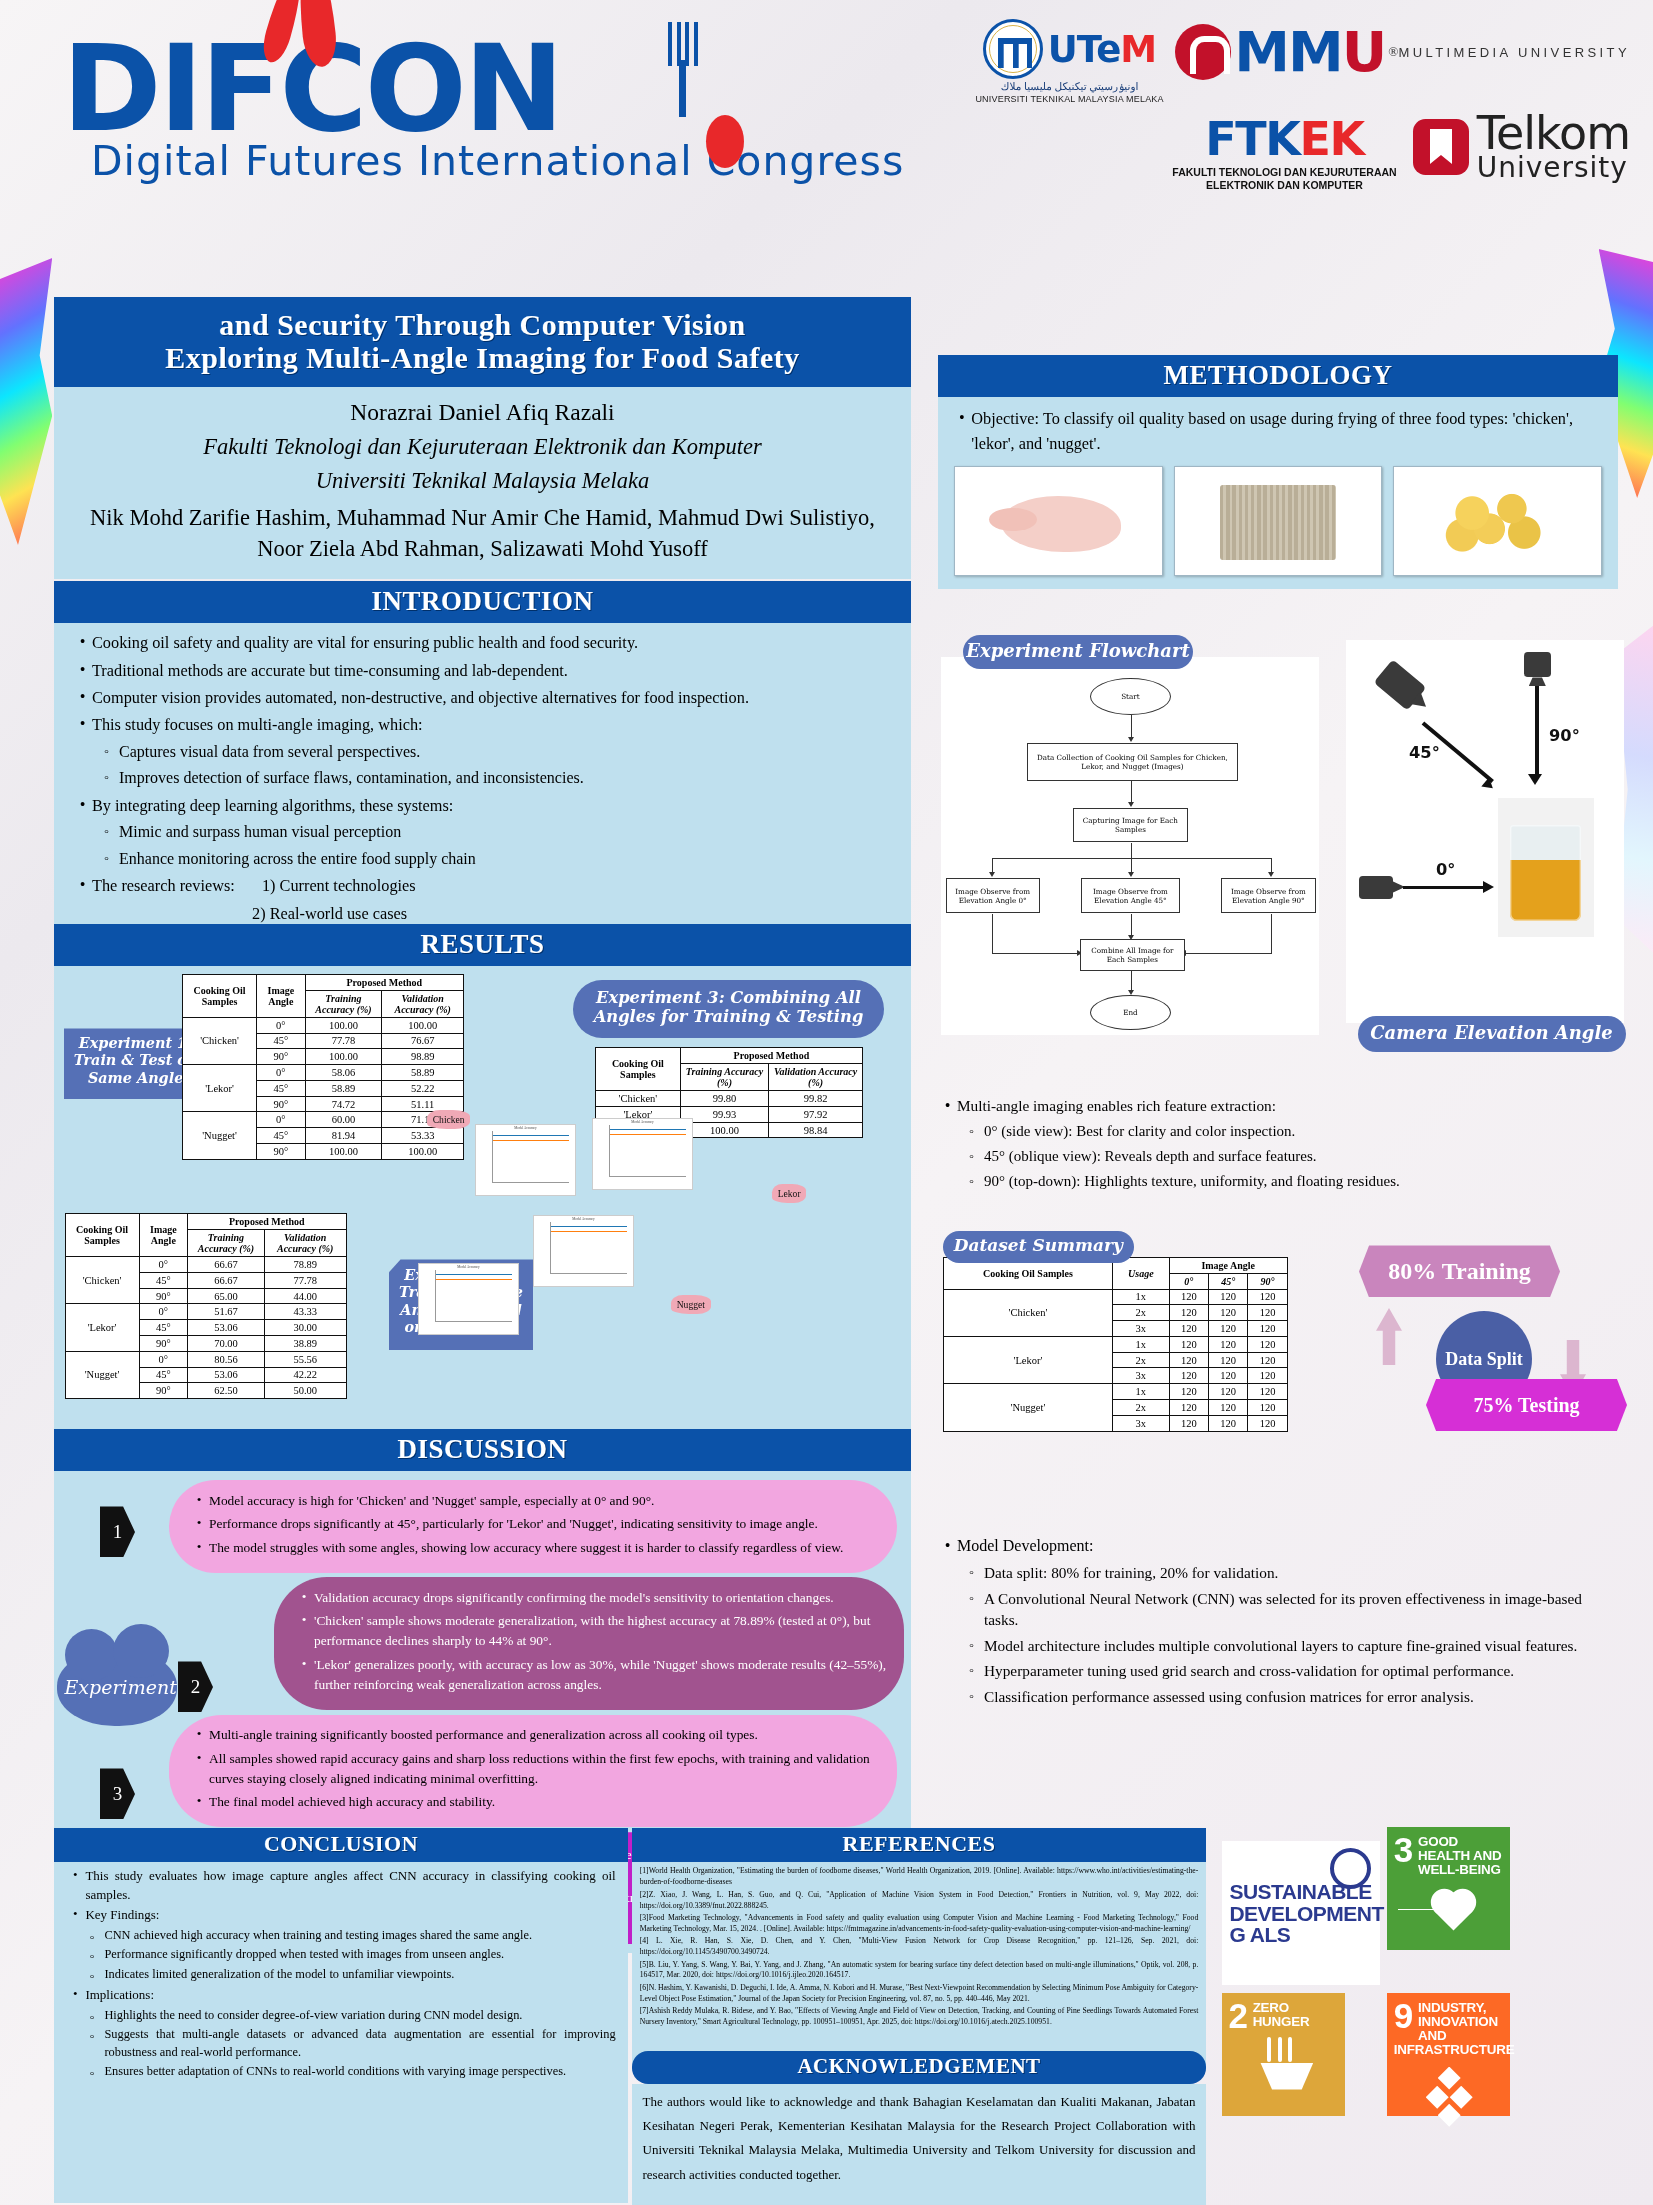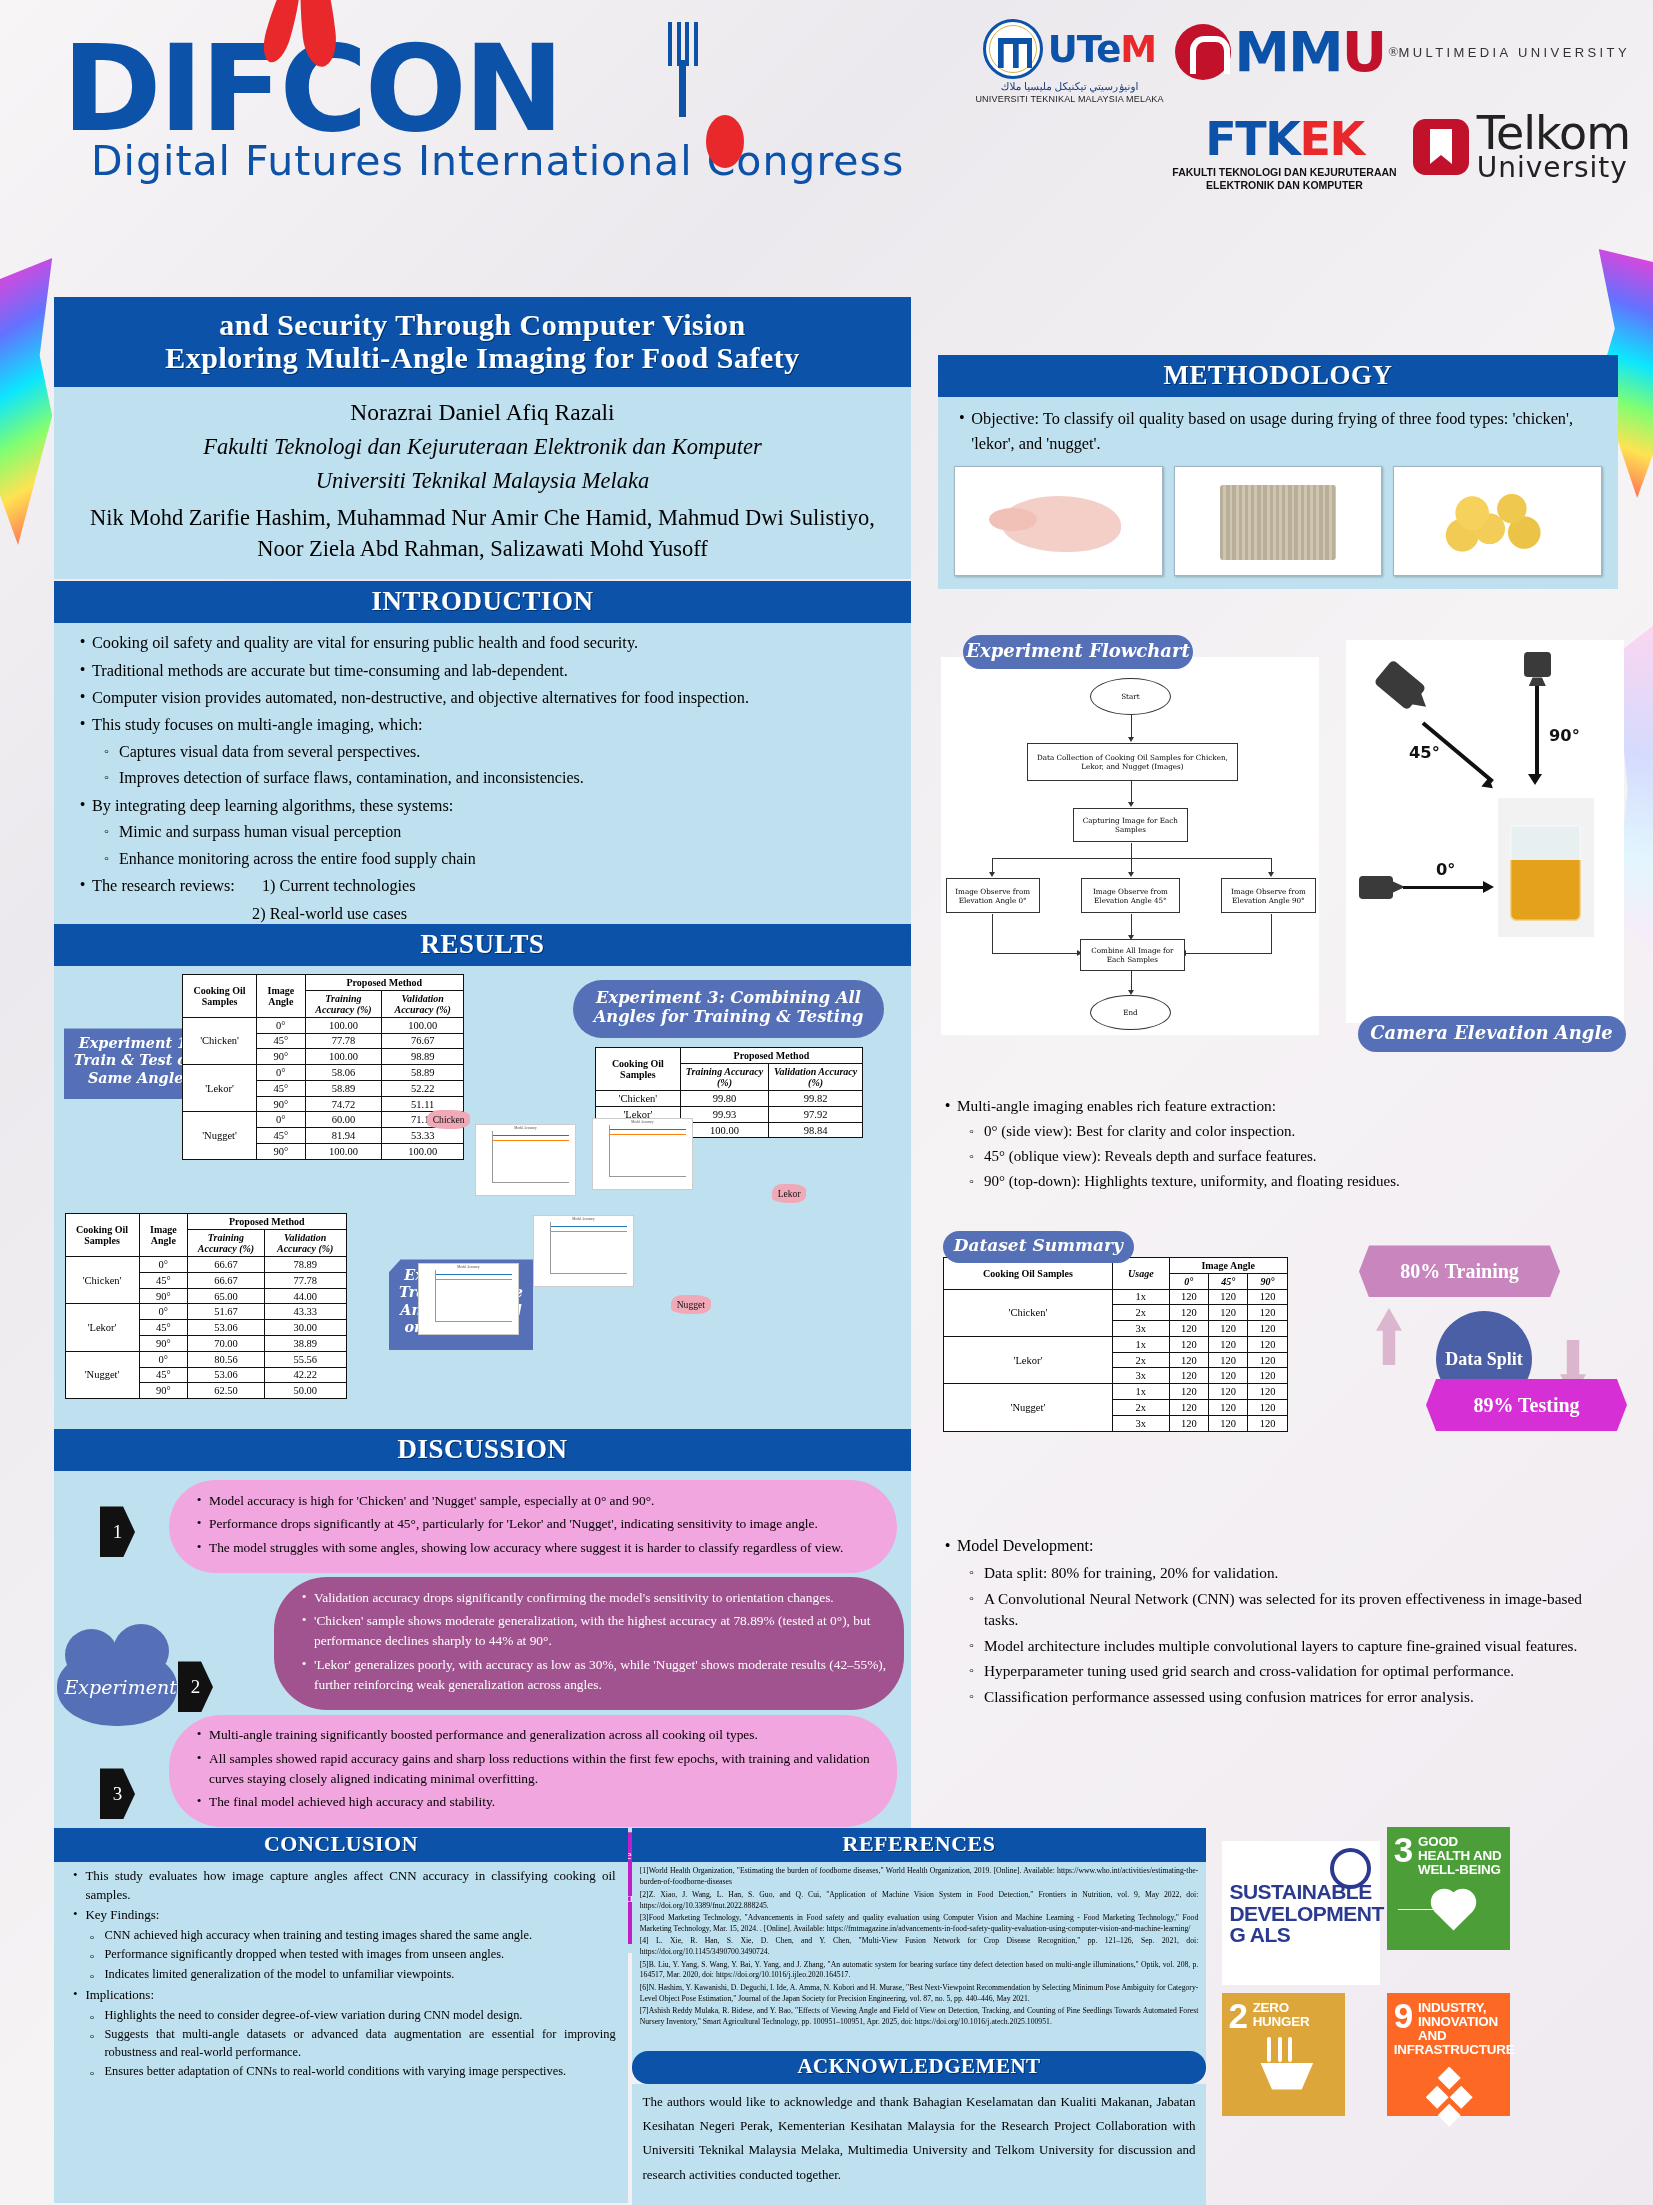--- a/index.html
+++ b/index.html
@@ -217,21 +217,21 @@
   .mabul { position:absolute; left:938px; top:1095px; width:680px; }
   .mabul ul.b > li { font-size:15.3px; }
   .mabul ul.c > li { font-size:15px; }
 
   .dswrap { position:absolute; left:938px; top:1231px; width:680px; height:297px; }
   .dshead { position:absolute; left:4.8px; top:0; width:191px; height:32px; font-size:17px; padding-top:3.8px; z-index:3; }
   .t4 { position:absolute; left:4.8px; top:26px; width:345px; }
   .t4 th,.t4 td { font-size:9.6px; padding:1.4px 2.4px; }
   .hex { position:absolute; color:#fff; font-family:"Liberation Serif",serif; font-weight:bold;
     display:flex; align-items:center; justify-content:center; }
-  .hexA { left:421px; top:14.4px; width:201px; height:52px; background:#c985bd; font-size:20px;
+  .hexA { left:421px; top:14.4px; width:201px; height:52px; background:#c985bd; font-size:24px;
     clip-path:polygon(5% 0,95% 0,100% 50%,95% 100%,5% 100%,0 50%); }
   .hexB { left:488px; top:148px; width:201px; height:52px; background:#d62fd6; font-size:20px;
     clip-path:polygon(5% 0,95% 0,100% 50%,95% 100%,5% 100%,0 50%); }
   .circleDS { position:absolute; left:498px; top:80px; width:96px; height:96px; border-radius:50%;
     background:#4a5fa5; color:#fff; display:flex; align-items:center; justify-content:center;
     text-align:center; font-family:"Liberation Serif",serif; font-weight:bold; font-size:18px; line-height:1.15; }
   .upArr { position:absolute; left:438px; top:77px; width:26px; height:57px; background:#dcb6cf;
     clip-path:polygon(50% 0,100% 40%,74% 40%,74% 100%,26% 100%,26% 40%,0 40%); }
   .dnArr { position:absolute; left:622px; top:109px; width:26px; height:57px; background:#dcb6cf;
     clip-path:polygon(26% 0,74% 0,74% 60%,100% 60%,50% 100%,0 60%,26% 60%); }
@@ -801,21 +801,21 @@
           <td>120</td>
           <td>120</td>
         </tr>
       </tbody>
   </table>
 
   <div class="hex hexA">80% Training</div>
   <div class="upArr"></div>
   <div class="circleDS">Data Split</div>
   <div class="dnArr"></div>
-  <div class="hex hexB">89% Testing</div>
+  <div class="hex hexB">75% Testing</div>
 </div>
 
 <div class="mdev">
   <ul class="b">
       <li>Model Development:</li>
     </ul>
   <ul class="c">
     <li>Data split: 80% for training, 20% for validation.</li>
     <li>A Convolutional Neural Network (CNN) was selected for its proven effectiveness in image-based tasks.</li>
     <li>Model architecture includes multiple convolutional layers to capture fine-grained visual features.</li>

